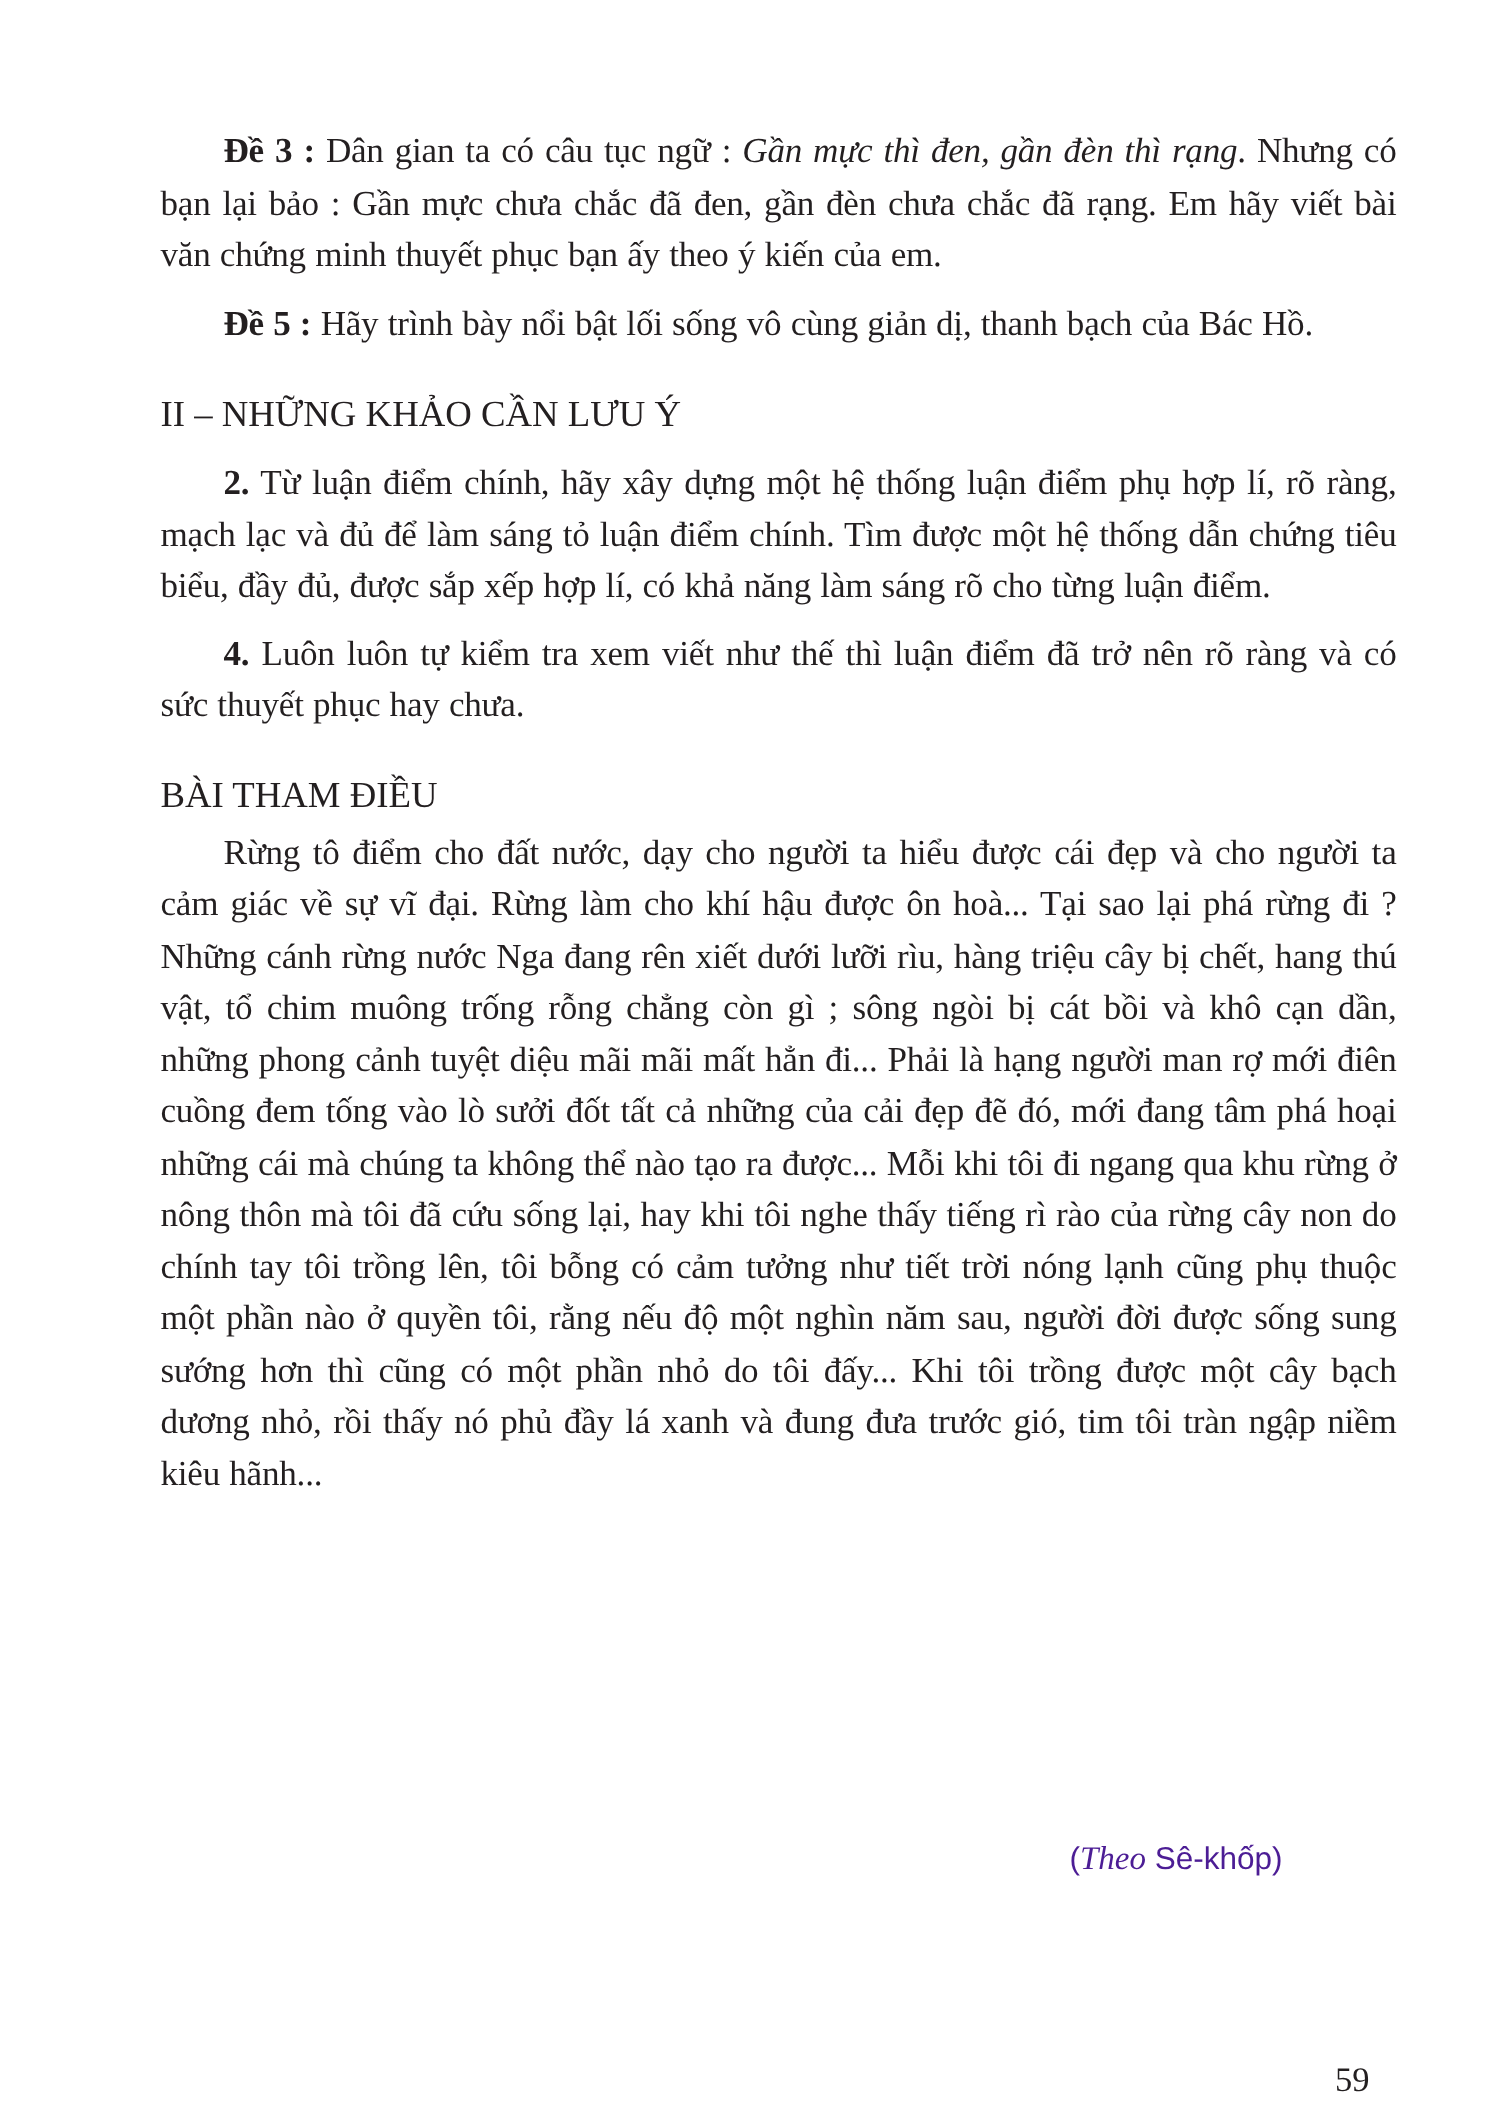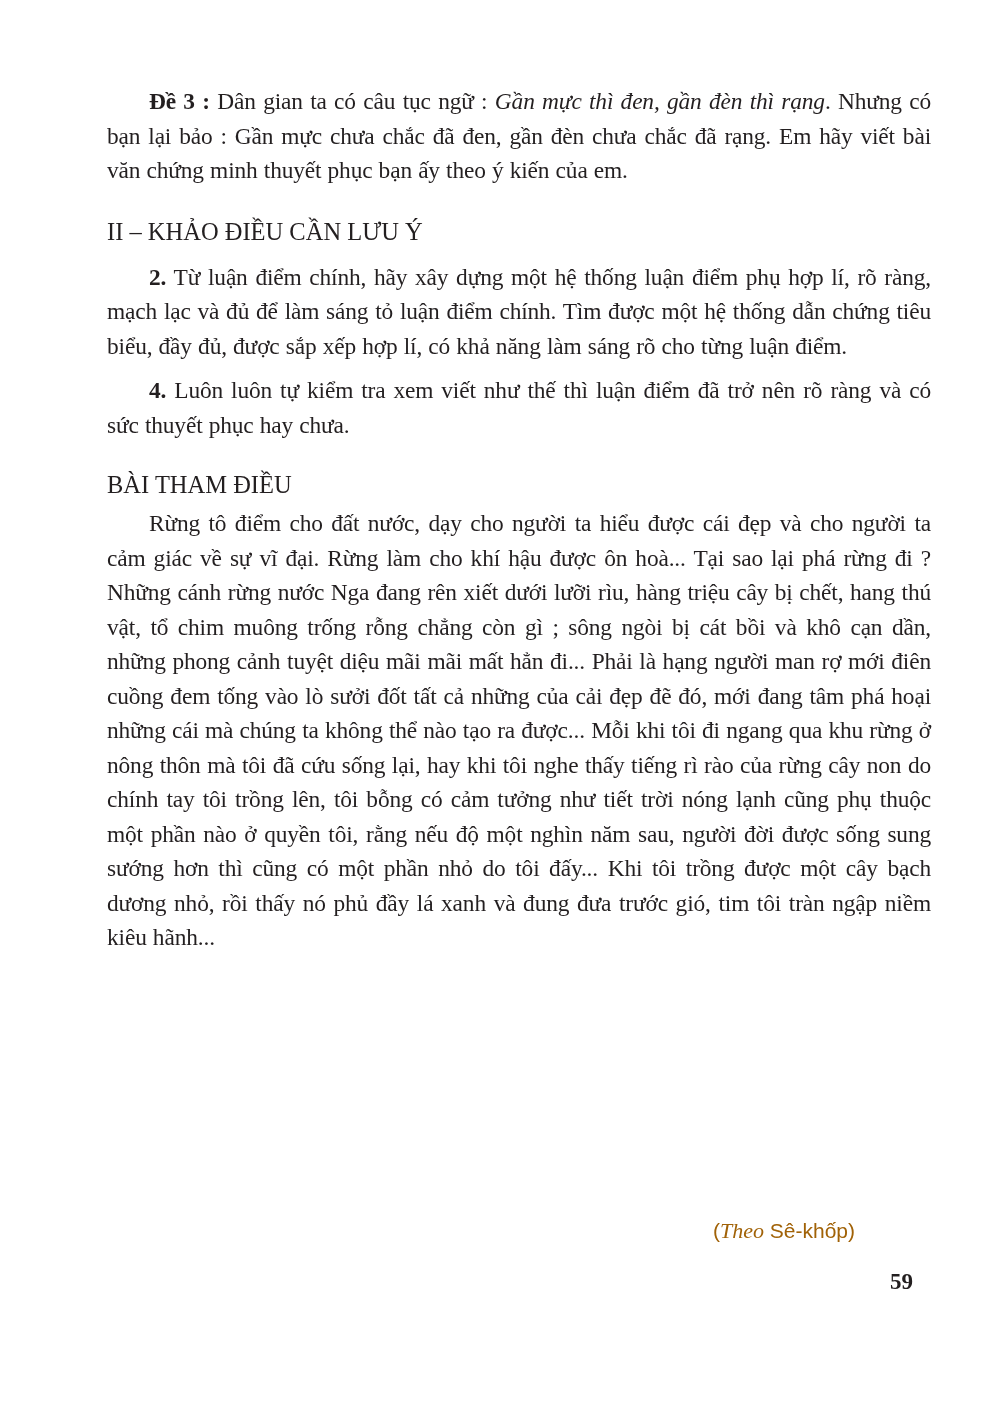--- a/index.html
+++ b/index.html
@@ -42,44 +42,44 @@
       font-weight: normal;
       margin: 0;
     }
     .heading-1 { margin-top: 27px; margin-bottom: 10px; }
     .heading-2 { margin-top: 26px; margin-bottom: 4px; }
     .source {
       position: absolute;
       left: 713px;
       top: 1218px;
       font-size: 21px;
-      line-height: 26px;
+      line-height: 42px;
       font-family: "Liberation Sans", "DejaVu Sans", sans-serif;
-      color: #a16207;
+      color: #4c1d95;
     }
     .source i { font-family: "Liberation Serif", serif; font-size: 22px; }
     .page-number {
       position: absolute;
       left: 890px;
-      top: 1267px;
+      top: 1372px;
       font-size: 23px;
       line-height: 30px;
-      font-weight: bold;
     }
   </style>
 </head>
 <body>
 
 <div class="page">
 
   <p><b class="lead">Đề 3 :</b><span> Dân gian ta có câu tục ngữ : </span><i>Gần mực thì đen, gần đèn thì rạng</i><span>. Nhưng có bạn lại bảo : Gần mực chưa chắc đã đen, gần đèn chưa chắc đã rạng. Em hãy viết bài văn chứng minh thuyết phục bạn ấy theo ý kiến của em.</span></p>
 
 
+  <p class="gap-m"><b class="lead">Đề 5 :</b><span> Hãy trình bày nổi bật lối sống vô cùng giản dị, thanh bạch của Bác Hồ.</span></p>
 
-  <h2 class="heading heading-1">II – KHẢO ĐIỀU CẦN LƯU Ý</h2>
+  <h2 class="heading heading-1">II – NHỮNG KHẢO CẦN LƯU Ý</h2>
 
 
   <p class="gap-m"><b class="lead">2.</b><span> Từ luận điểm chính, hãy xây dựng một hệ thống luận điểm phụ hợp lí, rõ ràng, mạch lạc và đủ để làm sáng tỏ luận điểm chính. Tìm được một hệ thống dẫn chứng tiêu biểu, đầy đủ, được sắp xếp hợp lí, có khả năng làm sáng rõ cho từng luận điểm.</span></p>
 
 
   <p class="gap-s"><b class="lead">4.</b><span> Luôn luôn tự kiểm tra xem viết như thế thì luận điểm đã trở nên rõ ràng và có sức thuyết phục hay chưa.</span></p>
 
   <h2 class="heading heading-2">BÀI THAM ĐIỀU</h2>
 
   <p>Rừng tô điểm cho đất nước, dạy cho người ta hiểu được cái đẹp và cho người ta cảm giác về sự vĩ đại. Rừng làm cho khí hậu được ôn hoà... Tại sao lại phá rừng đi ? Những cánh rừng nước Nga đang rên xiết dưới lưỡi rìu, hàng triệu cây bị chết, hang thú vật, tổ chim muông trống rỗng chẳng còn gì ; sông ngòi bị cát bồi và khô cạn dần, những phong cảnh tuyệt diệu mãi mãi mất hẳn đi... Phải là hạng người man rợ mới điên cuồng đem tống vào lò sưởi đốt tất cả những của cải đẹp đẽ đó, mới đang tâm phá hoại những cái mà chúng ta không thể nào tạo ra được... Mỗi khi tôi đi ngang qua khu rừng ở nông thôn mà tôi đã cứu sống lại, hay khi tôi nghe thấy tiếng rì rào của rừng cây non do chính tay tôi trồng lên, tôi bỗng có cảm tưởng như tiết trời nóng lạnh cũng phụ thuộc một phần nào ở quyền tôi, rằng nếu độ một nghìn năm sau, người đời được sống sung sướng hơn thì cũng có một phần nhỏ do tôi đấy... Khi tôi trồng được một cây bạch dương nhỏ, rồi thấy nó phủ đầy lá xanh và đung đưa trước gió, tim tôi tràn ngập niềm kiêu hãnh...</p>

